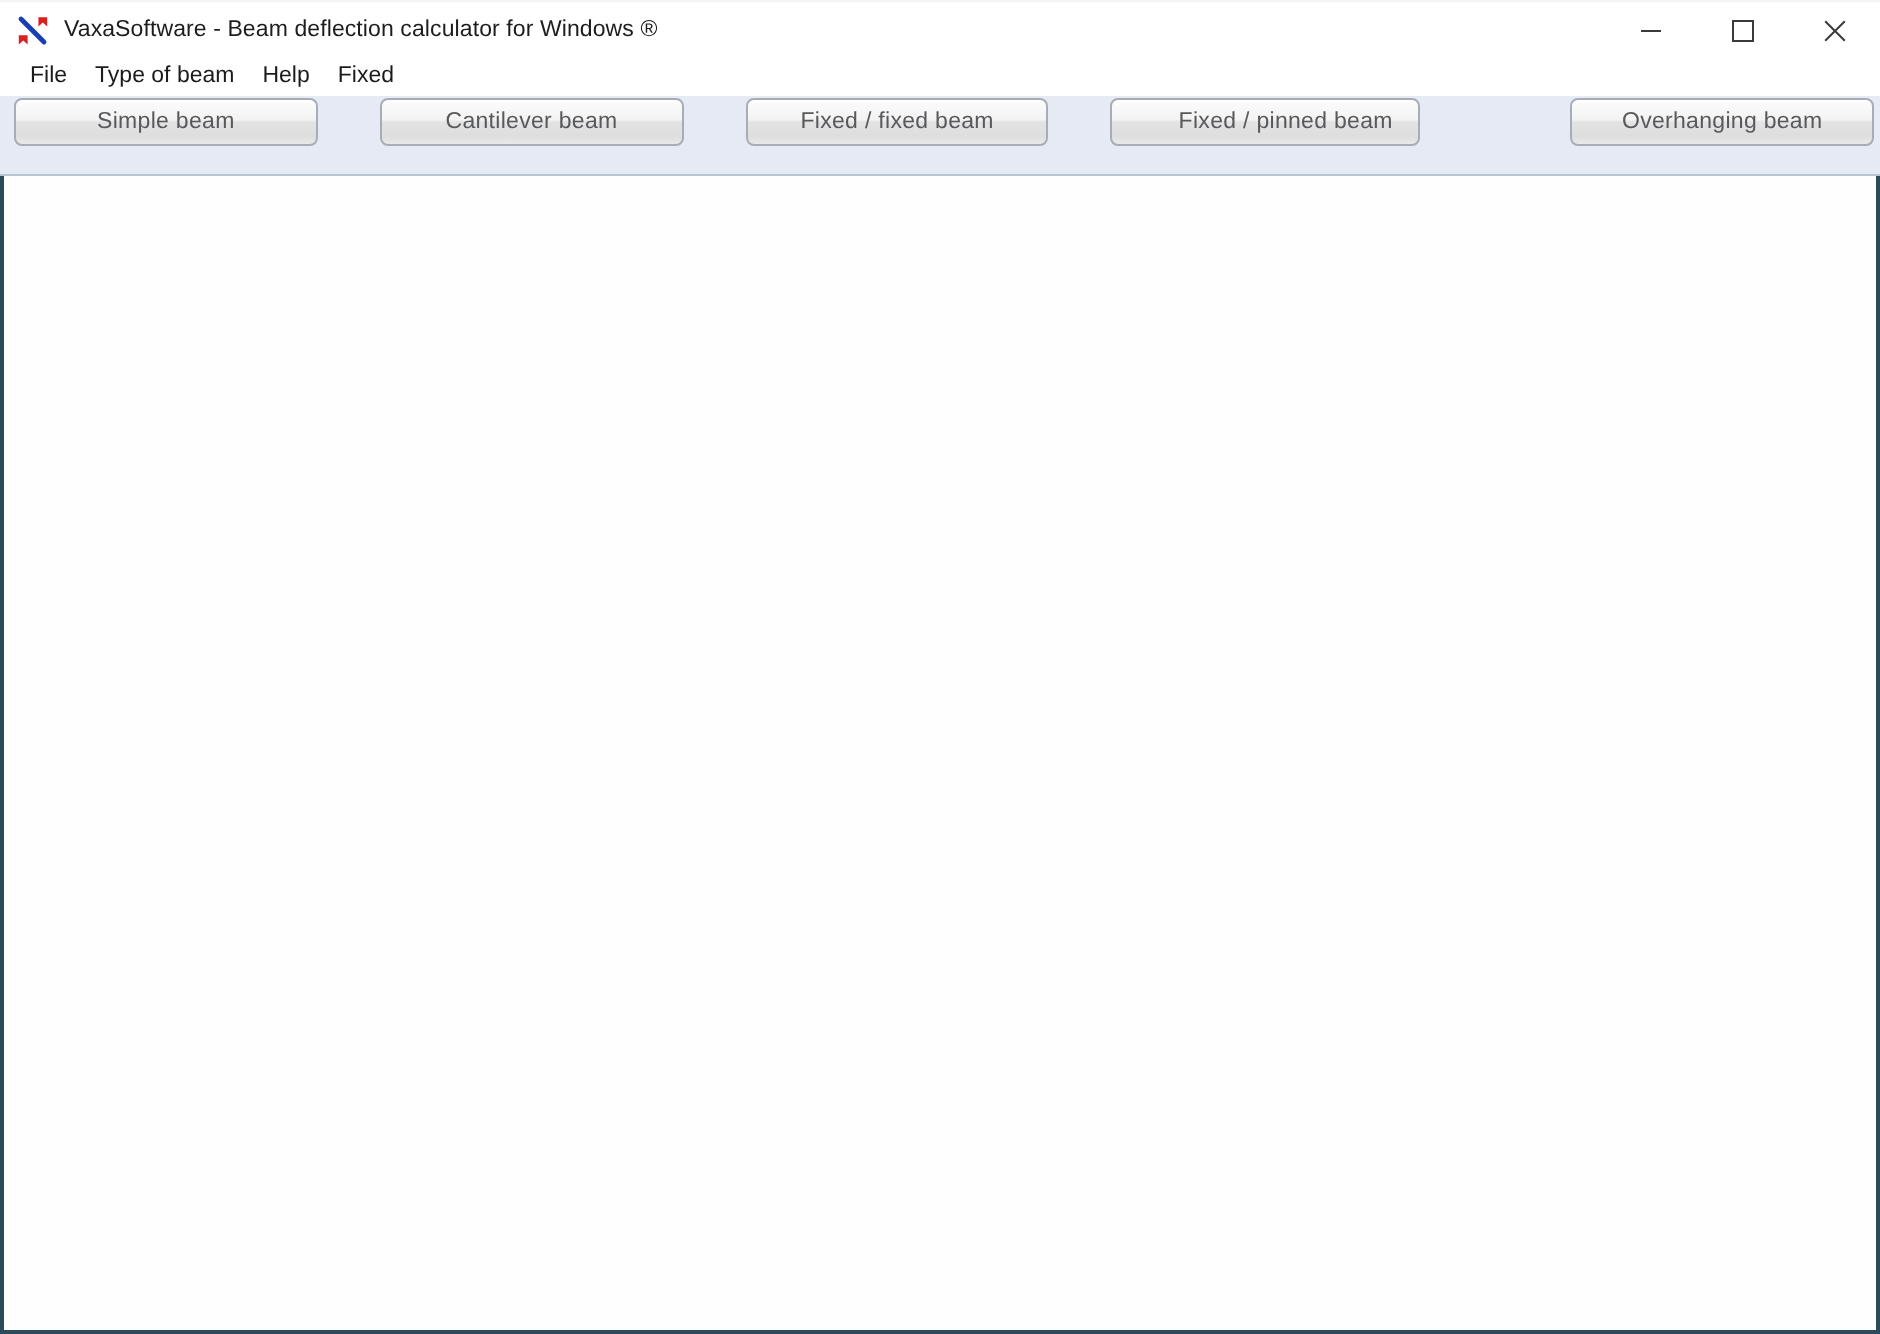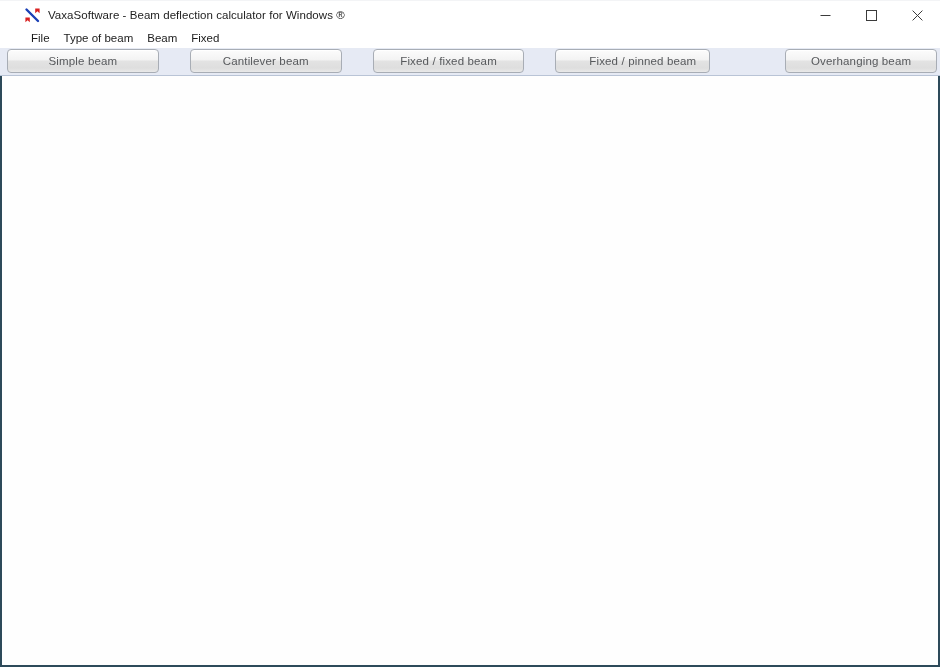--- a/index.html
+++ b/index.html
@@ -28,21 +28,21 @@
 
   
   .titlebar {
     position: relative;
     height: 29px;
     min-height: 29px;
     background: #ffffff;
     display: flex;
     align-items: center;
     box-sizing: border-box;
-    padding-left: 24px;
+    padding-left: 8px;
     border-top: 1px solid #f3f4f6;
   }
   .app-icon {
     width: 17px;
     height: 17px;
     position: relative;
     flex: 0 0 auto;
     margin-right: 7px;
     margin-top: 1px;
   }
@@ -78,36 +78,35 @@
 
   
   .menubar {
     height: 19px;
     min-height: 19px;
     background: #ffffff;
     display: flex;
     align-items: center;
     padding-left: 8px;
     box-sizing: border-box;
-    margin-left: 16px;
   }
   .menu-item {
     font-size: 11.5px;
     color: #1b1b1b;
     padding: 0 7px;
     line-height: 19px;
     white-space: nowrap;
     cursor: default;
     font-family: "Liberation Sans", sans-serif;
   }
 
   
   .tabstrip {
     position: relative;
-    height: 28px;
+    height: 40px;
     min-height: 28px;
     background: #e6eaf4;
     box-sizing: border-box;
     padding: 1px 0 0 7px;
     display: flex;
     align-items: flex-start;
     border-bottom: 1px solid #b9c4d6;
     gap: 28px;
   }
   .tab-btn {
@@ -194,21 +193,21 @@
           <line x1="10.4" y1="0.6" x2="0.6" y2="10.4" stroke="#3b3b3b" stroke-width="1"></line>
         </svg>
       </div>
 
     </div>
   </div>
 
   <div class="menubar">
     <div class="menu-item">File</div>
     <div class="menu-item">Type of beam</div>
-    <div class="menu-item">Beam</div>
+    <div class="menu-item">Help</div>
     <div class="menu-item">Fixed</div>
   </div>
 
   <div class="tabstrip">
     <div class="tab-btn w1">Simple beam</div>
     <div class="tab-btn w2">Cantilever beam</div>
     <div class="tab-btn w3">Fixed / fixed beam</div>
     <div class="tab-btn w4">Fixed / pinned beam</div>
     <div class="tab-btn w5">Overhanging beam</div>
   </div>

